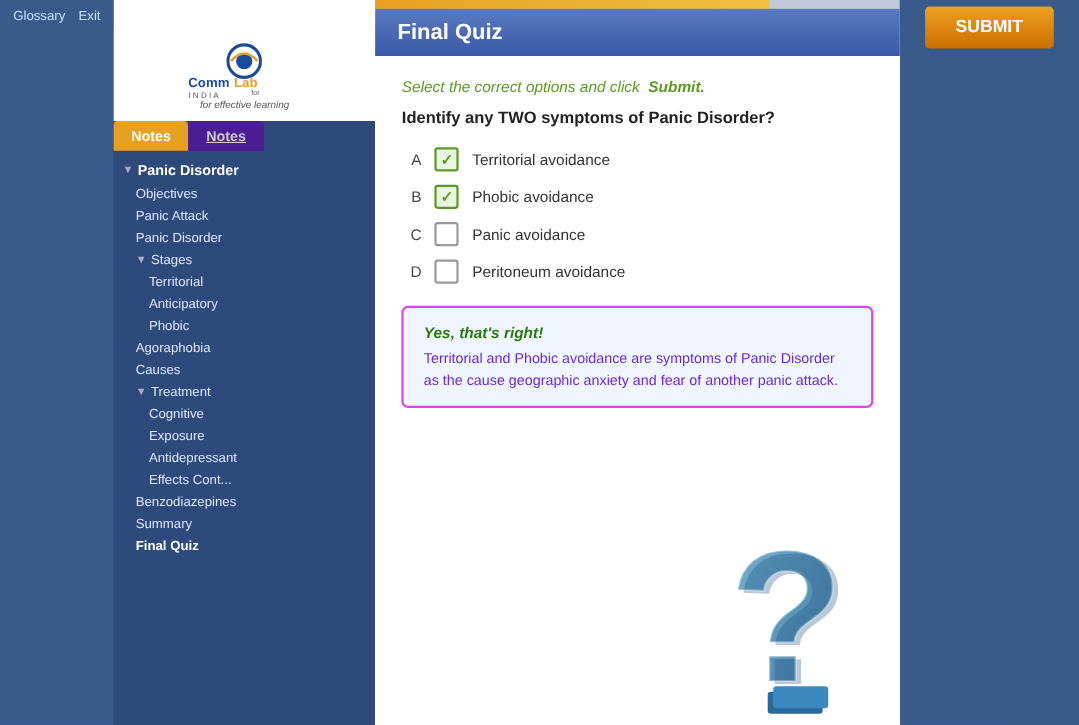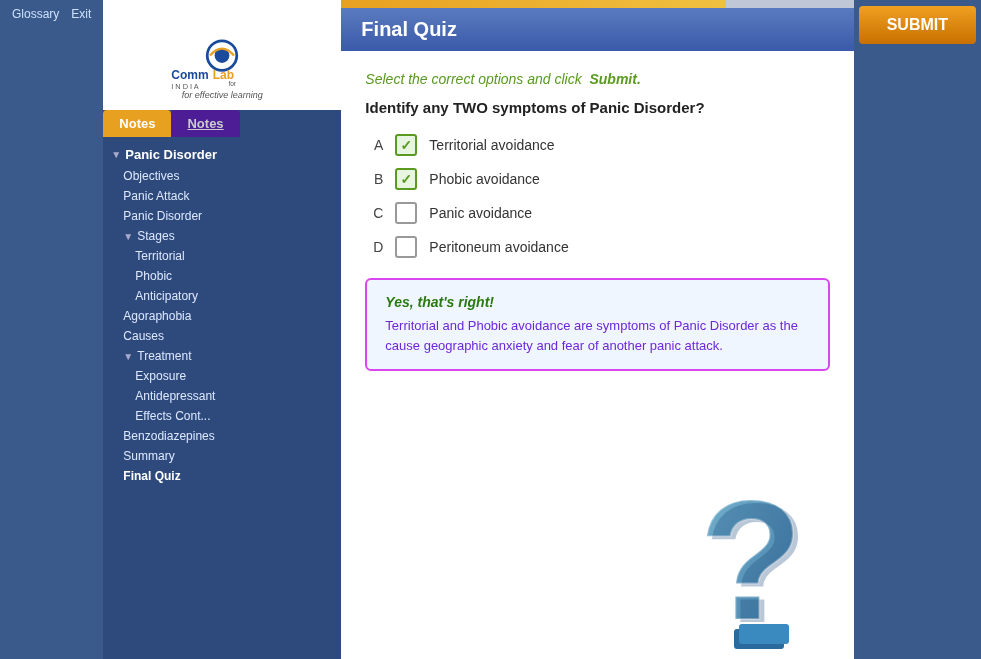--- a/index.html
+++ b/index.html
@@ -60,21 +60,21 @@
 
     
     .feedback-box { border: 2px solid #d946ef; border-radius: 6px; background: #f0f6ff; padding: 14px 18px; margin-bottom: 10px; max-width: 510px; }
     .feedback-correct { color: #2a7a10; font-size: 14px; font-weight: bold; font-style: italic; margin-bottom: 6px; }
     .feedback-text { color: #6d28d9; font-size: 13px; line-height: 1.5; }
 
     
     .question-mark-img { position: absolute; right: 20px; bottom: 20px; width: 150px; height: 180px; }
 
     
-    .footer { background: #3a5a8c; height: 50px; display: flex; align-items: center; justify-content: flex-end; padding: 0 5px; flex-shrink: 0; }
+    .footer { background: #3a5a8c; height: 50px; display: flex; align-items: center; justify-content: flex-end; padding: 0 23px; flex-shrink: 0; }
     .submit-btn { background: linear-gradient(to bottom, #f0a020, #c87000); color: white; font-size: 16px; font-weight: bold; border: none; padding: 10px 28px; border-radius: 4px; cursor: pointer; }
   </style>
 </head>
 <body>
 
 <div style="width:981px;height:659px;display:flex;flex-direction:row;overflow:hidden;">
 
   <div class="header" style="position:relative;">
     <span class="header-title">Panic Disorder</span>
     <a class="header-link">Glossary</a>
@@ -121,34 +121,37 @@
           <span>Panic Disorder</span>
         </div>
         <div class="menu-item sub">
           <span class="arrow">▼</span>
           <span>Stages</span>
         </div>
         <div class="menu-item subsub">
           <span>Territorial</span>
         </div>
         <div class="menu-item subsub">
+          <span>Anticipatory</span>
+        </div>
+        <div class="menu-item subsub">
           <span>Phobic</span>
-        </div>
-        <div class="menu-item subsub">
-          <span>Anticipatory</span>
         </div>
         <div class="menu-item sub">
           <span>Agoraphobia</span>
         </div>
         <div class="menu-item sub">
           <span>Causes</span>
         </div>
         <div class="menu-item sub">
           <span class="arrow">▼</span>
           <span>Treatment</span>
+        </div>
+        <div class="menu-item subsub">
+          <span>Cognitive</span>
         </div>
         <div class="menu-item subsub">
           <span>Exposure</span>
         </div>
         <div class="menu-item subsub">
           <span>Antidepressant</span>
         </div>
         <div class="menu-item subsub">
           <span>Effects Cont...</span>
         </div>

